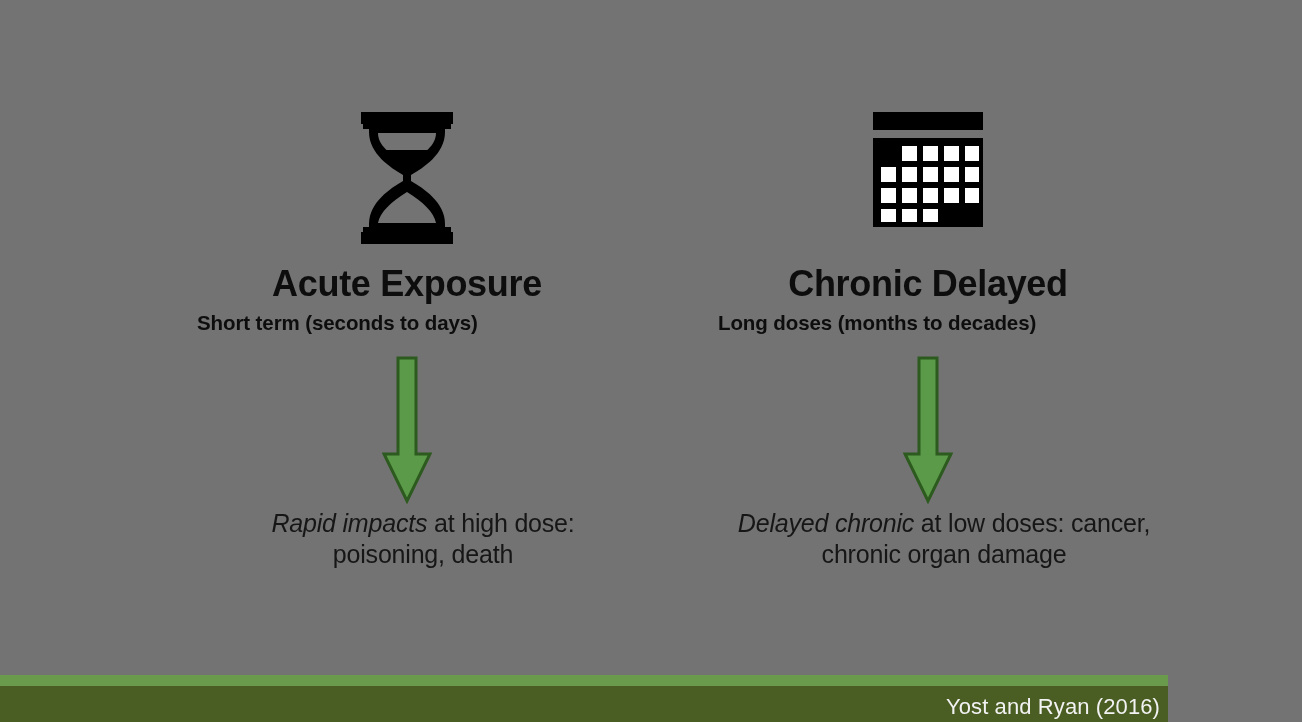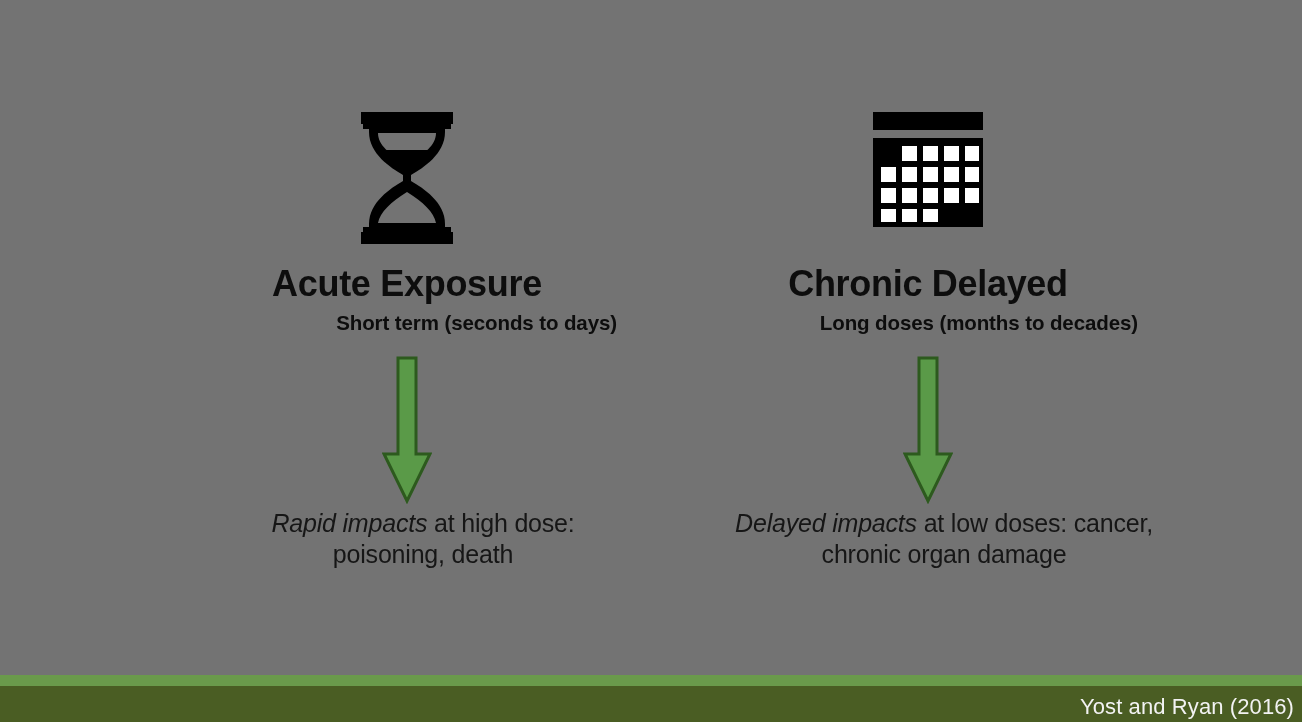--- a/index.html
+++ b/index.html
@@ -50,21 +50,21 @@
     font-weight: bold;
     color: #0d0d0d;
     letter-spacing: -0.3px;
     line-height: 1.06;
   }
   .subheading {
     position: absolute;
     top: 311px;
     left: 0;
     width: 420px;
-    text-align: right;
+    text-align: left;
     font-size: 20.5px;
     font-weight: bold;
     color: #0d0d0d;
     letter-spacing: -0.1px;
     line-height: 1.15;
   }
 
   
   .arrow-wrap {
     position: absolute;
@@ -87,21 +87,21 @@
     line-height: 1.22;
     letter-spacing: -0.2px;
   }
   .caption .em { font-style: italic; }
 
   
   #footer {
     position: absolute;
     left: 0;
     bottom: 0;
-    width: 1302px;
+    width: 1168px;
     height: 47px;
   }
   #footer-stripe {
     position: absolute;
     left: 0;
     top: 0;
     width: 100%;
     height: 11px;
     background: #6a9a4b;
   }
@@ -201,21 +201,21 @@
 
     <div class="subheading">Long doses (months to decades)</div>
 
     <div class="arrow-wrap">
       <svg class="arrow-svg" width="50" height="148" viewBox="0 0 50 148" aria-hidden="true">
         <polygon points="16,2 34,2 34,98 48,98 25,145 2,98 16,98" fill="#5a9a48" stroke="#2d5a1e" stroke-width="3" stroke-linejoin="miter"></polygon>
       </svg>
     </div>
 
     <div class="caption">
-      <span class="em">Delayed impacts</span><span> at low doses: cancer, chronic organ damage</span>
+      <span class="em">Delayed chronic</span><span> at low doses: cancer, chronic organ damage</span>
     </div>
   </div>
 
   <div id="footer">
     <div id="footer-stripe"></div>
     <div id="footer-body"></div>
     <div id="footer-credit">Yost and Ryan (2016)</div>
   </div>
 
 </div>

